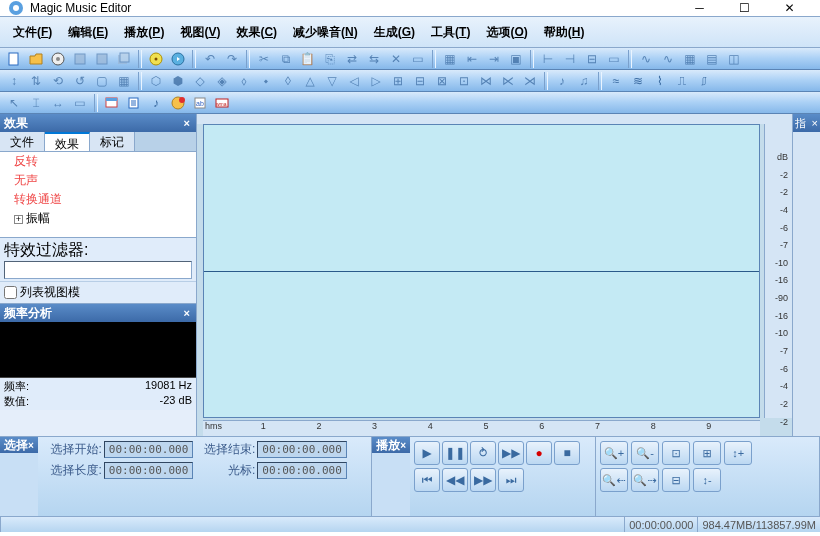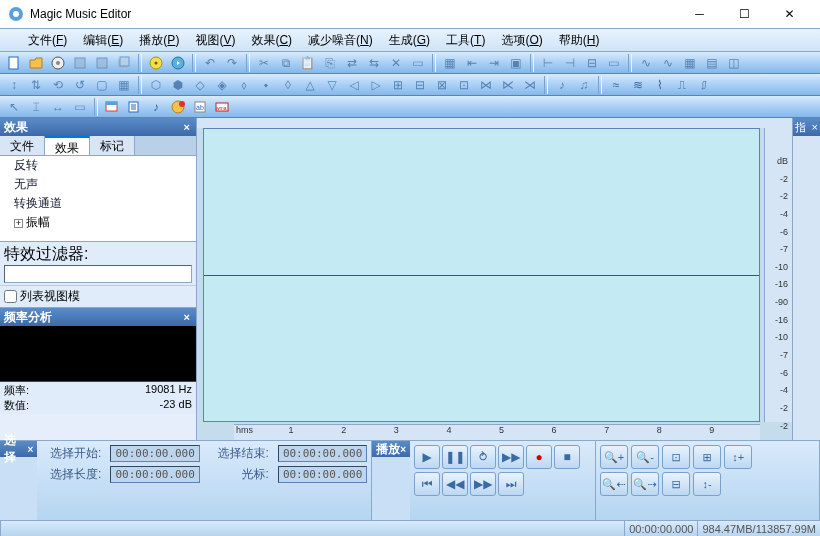--- a/index.html
+++ b/index.html
@@ -1,70 +1,70 @@
 <!DOCTYPE html>
 <html><head>
 <meta charset="utf-8">
 <style>
 * { box-sizing: border-box; margin: 0; padding: 0; font-family: "Microsoft YaHei", "SimSun", sans-serif; }
 body { background: #fff; width: 820px; height: 536px; overflow: hidden; font-size: 12px; }
 
-.titlebar { height: 28px; background: #fff; display: flex; align-items: center; padding: 0 8px; }
+.titlebar { height: 16px; background: #fff; display: flex; align-items: center; padding: 0 8px; }
 .titlebar .logo { width: 16px; height: 16px; margin-right: 6px; }
 .titlebar .title { flex: 1; color: #000; font-size: 12px; }
 .titlebar .win-btn { width: 45px; height: 28px; display: flex; align-items: center; justify-content: center; color: #000; }
 
-.menubar { height: 24px; background: linear-gradient(#e8f2fc, #cfe4f8); border-top: 1px solid #8aa8cc; border-bottom: 1px solid #8aa8cc; display: flex; align-items: center; padding-left: 20px; }
+.menubar { height: 32px; background: linear-gradient(#e8f2fc, #cfe4f8); border-top: 1px solid #8aa8cc; border-bottom: 1px solid #8aa8cc; display: flex; align-items: center; padding-left: 5px; font-weight: bold; }
 .menubar .menu-item { padding: 2px 8px; color: #000; cursor: default; }
 .menubar .menu-item u { text-decoration: underline; }
 
 .toolbar { height: 22px; background: linear-gradient(#d9eafb, #aad0f5 50%, #86b8ea); border-bottom: 1px solid #5a84b5; display: flex; align-items: center; padding: 0 4px; gap: 2px; }
 .toolbar .tb-sep { width: 4px; height: 18px; border-left: 1px solid #7aa0cc; border-right: 1px solid #eaf4ff; margin: 0 2px; }
 .toolbar .tb-btn { width: 20px; height: 18px; display: flex; align-items: center; justify-content: center; color: #3a6aa0; opacity: 0.75; cursor: default; }
 .toolbar .tb-btn.active { opacity: 1; }
 
 .main-area { display: flex; height: calc(536px - 30px - 22px - 22px - 22px - 22px - 80px - 16px); }
 
 .left-panel { width: 197px; background: #e5eefa; border-right: 1px solid #8aa8cc; display: flex; flex-direction: column; }
 .panel-header { height: 18px; background: linear-gradient(#5a8cc8, #3c6aa8); color: #fff; font-size: 12px; padding: 0 4px; display: flex; align-items: center; font-weight: bold; }
 .panel-header .close { margin-left: auto; color: #fff; cursor: default; padding: 0 2px; font-size: 11px; }
 .tabs { height: 20px; display: flex; background: #B8D1E8; border-bottom: 1px solid #8aa8cc;}
 .tabs .tab { padding: 2px 10px; border-right: 1px solid #8aa8cc; background: #d8e5f4; color: #000; cursor: default; }
 .tabs .tab.active { background: #fff; border-top: 2px solid #0078d7; }
 .tree { flex: 0 0 86px; background: #fff; overflow: auto; border-bottom: 1px solid #8aa8cc; font-size: 12px;}
-.tree .tree-item { padding: 1px 14px; color: #0f172a; white-space: nowrap; }
+.tree .tree-item { padding: 1px 14px; color: #ef4444; white-space: nowrap; }
 .tree .tree-item.enabled { color: #000; }
 .tree .tree-item .expander { display: inline-block; width: 9px; height: 9px; border: 1px solid #888; text-align: center; line-height: 7px; font-size: 9px; margin-right: 3px; }
 .filter-section { padding: 2px 4px; background: #e0ecfa; }
 .filter-section label { color: #000; font-size: 16px;}
 .filter-section input[type=text] { width: 100%; height: 18px; border: 1px inset #8aa8cc; background: #fff; }
 .checkbox-row { padding: 2px 4px; display: flex; align-items: center; gap: 3px; background: #e0ecfa; border-top:1px solid #b8cee6; }
 .freq-panel { border-top: 1px solid #8aa8cc; }
 .freq-canvas { height: 56px; background: #000; border-bottom: 1px solid #444; }
 .freq-info { font-size: 11px; background: #e0ecfa; padding: 1px 4px; }
 .freq-info .row { display: flex; justify-content: space-between; }
 
 .wave-panel { flex: 1; background: #c4dceb; position: relative; }
 .wave-header { height: 10px; background: #d5e5f5; }
 .wave-canvas { position: absolute; top: 10px; left: 6px; right: 32px; bottom: 18px; background: #c4eaf4; border: 1px solid #5a84b5; }
 .wave-canvas .center-line { position: absolute; top: 50%; left: 0; right: 0; height: 1px; background: #2a5a8a; }
 .db-scale { position: absolute; top: 10px; right: 0; bottom: 18px; width: 28px; background: #d5e5f5; font-size: 9px; color: #333; border-left:1px solid #8aa8cc; }
 .db-scale .lbl { position: absolute; right: 4px; margin-top: 28px; }
-.time-scale { position: absolute; left: 6px; right: 32px; bottom: 0; height: 16px; background: #d5e5f5; font-size: 9px; color: #333; display: flex; border-top: 1px solid #8aa8cc; margin-left: 31px;}
+.time-scale { position: absolute; left: 6px; right: 32px; bottom: 0; height: 16px; background: #d5e5f5; font-size: 9px; color: #333; display: flex; border-top: 1px solid #8aa8cc;}
 .time-scale .t { flex: 1; text-align: left; padding-left: 2px; }
 
 .right-sliver { width: 28px; background: #d5e5f5; border-left: 1px solid #8aa8cc; }
 .right-sliver .hdr { height: 18px; background: linear-gradient(#5a8cc8, #3c6aa8); font-size: 11px; color: #fff; display: flex; align-items: center; justify-content: space-between; padding: 0 2px;}
 
 .bottom-panels { height: 80px; display: flex; background: #c8dff5; border-top: 1px solid #8aa8cc; }
 .bpanel { flex: 1; border-right: 1px solid #8aa8cc; display: flex; flex-direction: row; }
 .bpanel .hdr { height: 16px; background: linear-gradient(#5a8cc8, #3c6aa8); color: #fff; font-size: 12px; font-weight: bold; padding: 0 4px; display: flex; align-items: center; }
 .bpanel .hdr .close { margin-left: auto; font-size: 10px; cursor: default;}
 .bpanel .body { flex: 1; background: linear-gradient(#d9eafb,#b5d5f0); padding: 4px; }
-.bpanel .row { display: flex; align-items: center; gap: 9px; margin-bottom: 4px; }
+.bpanel .row { display: flex; align-items: center; gap: 2px; margin-bottom: 4px; }
 .bpanel .row label { width: 60px; color: #3a5a8a; font-size: 12px; text-align: right;}
 .timebox { border: 1px inset #5a84b5; background: #bdd6ee; padding: 1px 4px; font-size: 11px; color: #555; min-width: 88px; font-family: monospace; }
 
 .transport { display: flex; gap: 2px; flex-wrap: wrap; }
 .transport .btn { width: 26px; height: 24px; background: linear-gradient(#e8f2fc,#bcd8f2); border: 1px solid #7aa0cc; border-radius: 3px; display: flex; align-items: center; justify-content: center; color: #3a6aa0; cursor: default; font-size: 12px;}
 .transport .btn.record { color: #d60000; }
 .zoom-btns { display: flex; gap: 3px; flex-wrap: wrap; }
 .zoom-btns .btn { width: 28px; height: 24px; background: linear-gradient(#e8f2fc,#bcd8f2); border: 1px solid #7aa0cc; border-radius: 3px; display: flex; align-items: center; justify-content: center; color: #3a6aa0; font-size: 11px;}
 
 .statusbar { height: 16px; background: linear-gradient(#d9eafb,#b5d5f0); border-top: 1px solid #8aa8cc; display: flex; font-size: 11px; color: #555; }

